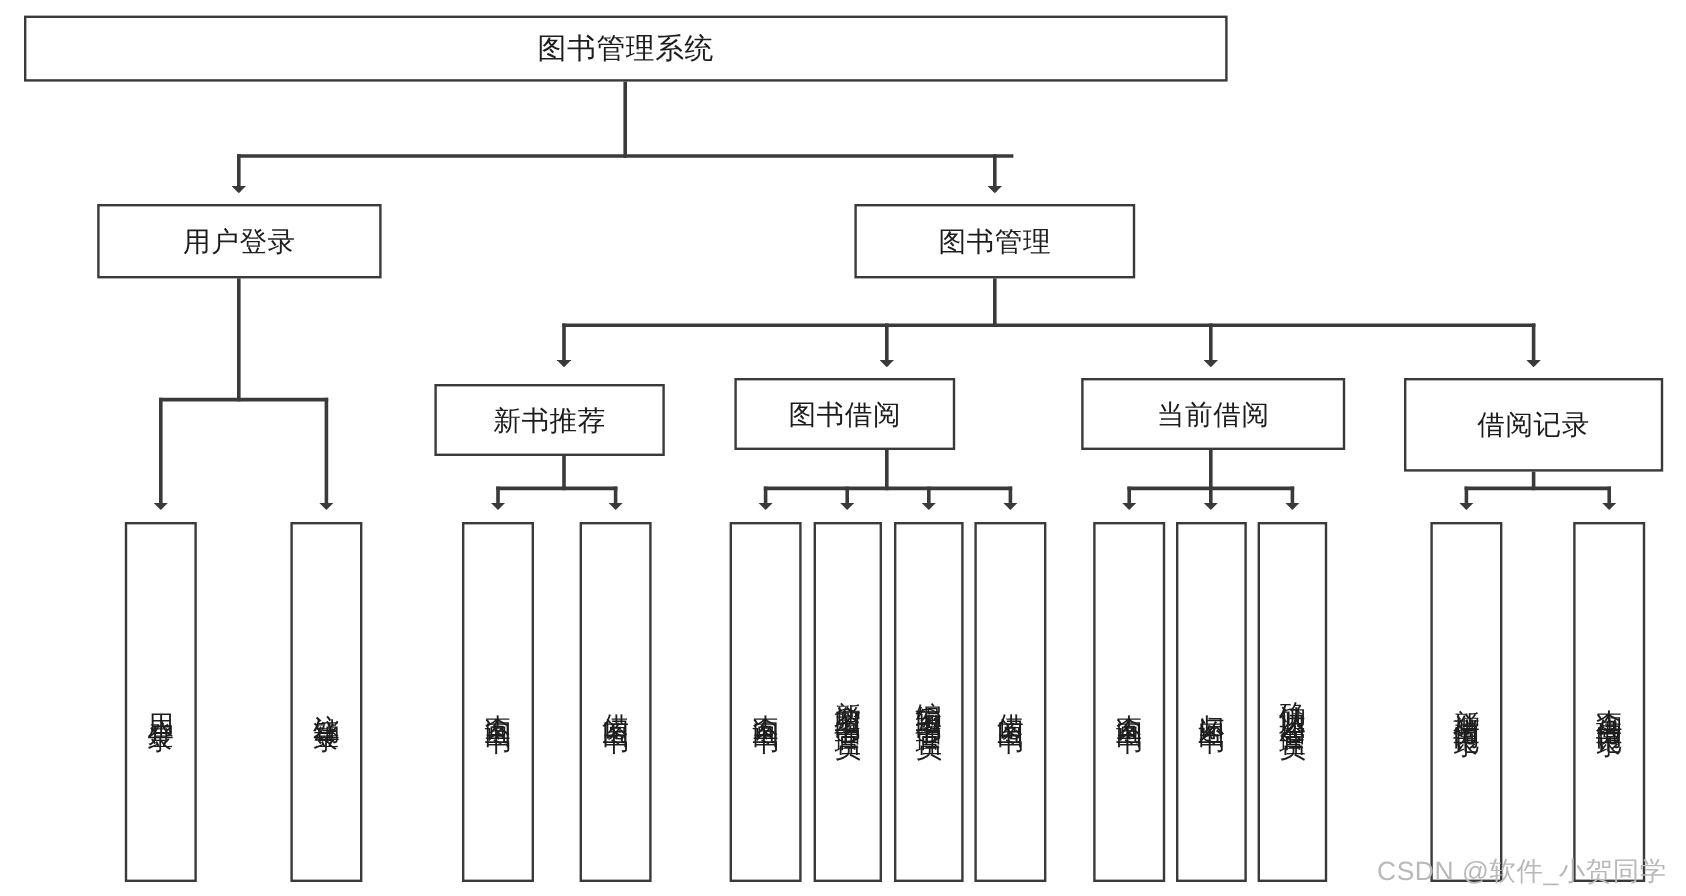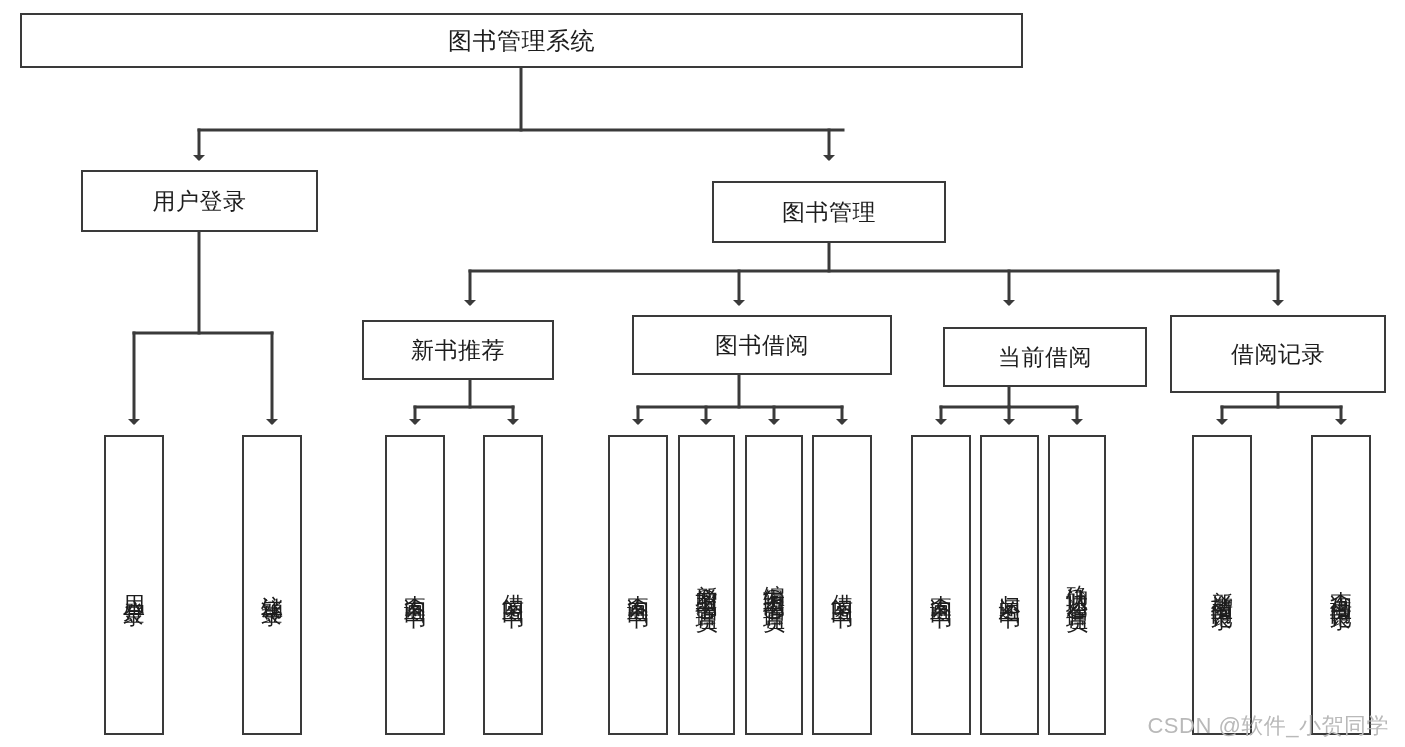--- a/index.html
+++ b/index.html
@@ -131,33 +131,33 @@
   </svg>
 
   <div class="node h-node root" style="left:20px; top:13px; width:1003px; height:55px;">
     <span class="node-label">图书管理系统</span>
   </div>
 
   <div class="node h-node" style="left:81px; top:170px; width:237px; height:62px;">
     <span class="node-label">用户登录</span>
   </div>
 
-  <div class="node h-node" style="left:712px; top:181px; width:234px; height:62px;text-align:right;">
+  <div class="node h-node" style="left:712px; top:170px; width:234px; height:62px;text-align:right;">
     <span class="node-label">图书管理</span>
   </div>
 
   <div class="node h-node" style="left:362px; top:320px; width:192px; height:60px;">
     <span class="node-label">新书推荐</span>
   </div>
 
-  <div class="node h-node" style="left:632px; top:315px; width:260px; height:60px;">
+  <div class="node h-node" style="left:612px; top:315px; width:184px; height:60px;">
     <span class="node-label">图书借阅</span>
   </div>
 
-  <div class="node h-node" style="left:901px; top:327px; width:204px; height:60px;margin-left:42px;">
+  <div class="node h-node" style="left:901px; top:315px; width:220px; height:60px;">
     <span class="node-label">当前借阅</span>
   </div>
 
   <div class="node h-node" style="left:1170px; top:315px; width:216px; height:78px;">
     <span class="node-label">借阅记录</span>
   </div>
 
   <div class="node v-node" style="left:104px; top:435px; width:60px; height:300px;">
     <span class="node-label">用户登录</span>
   </div>

